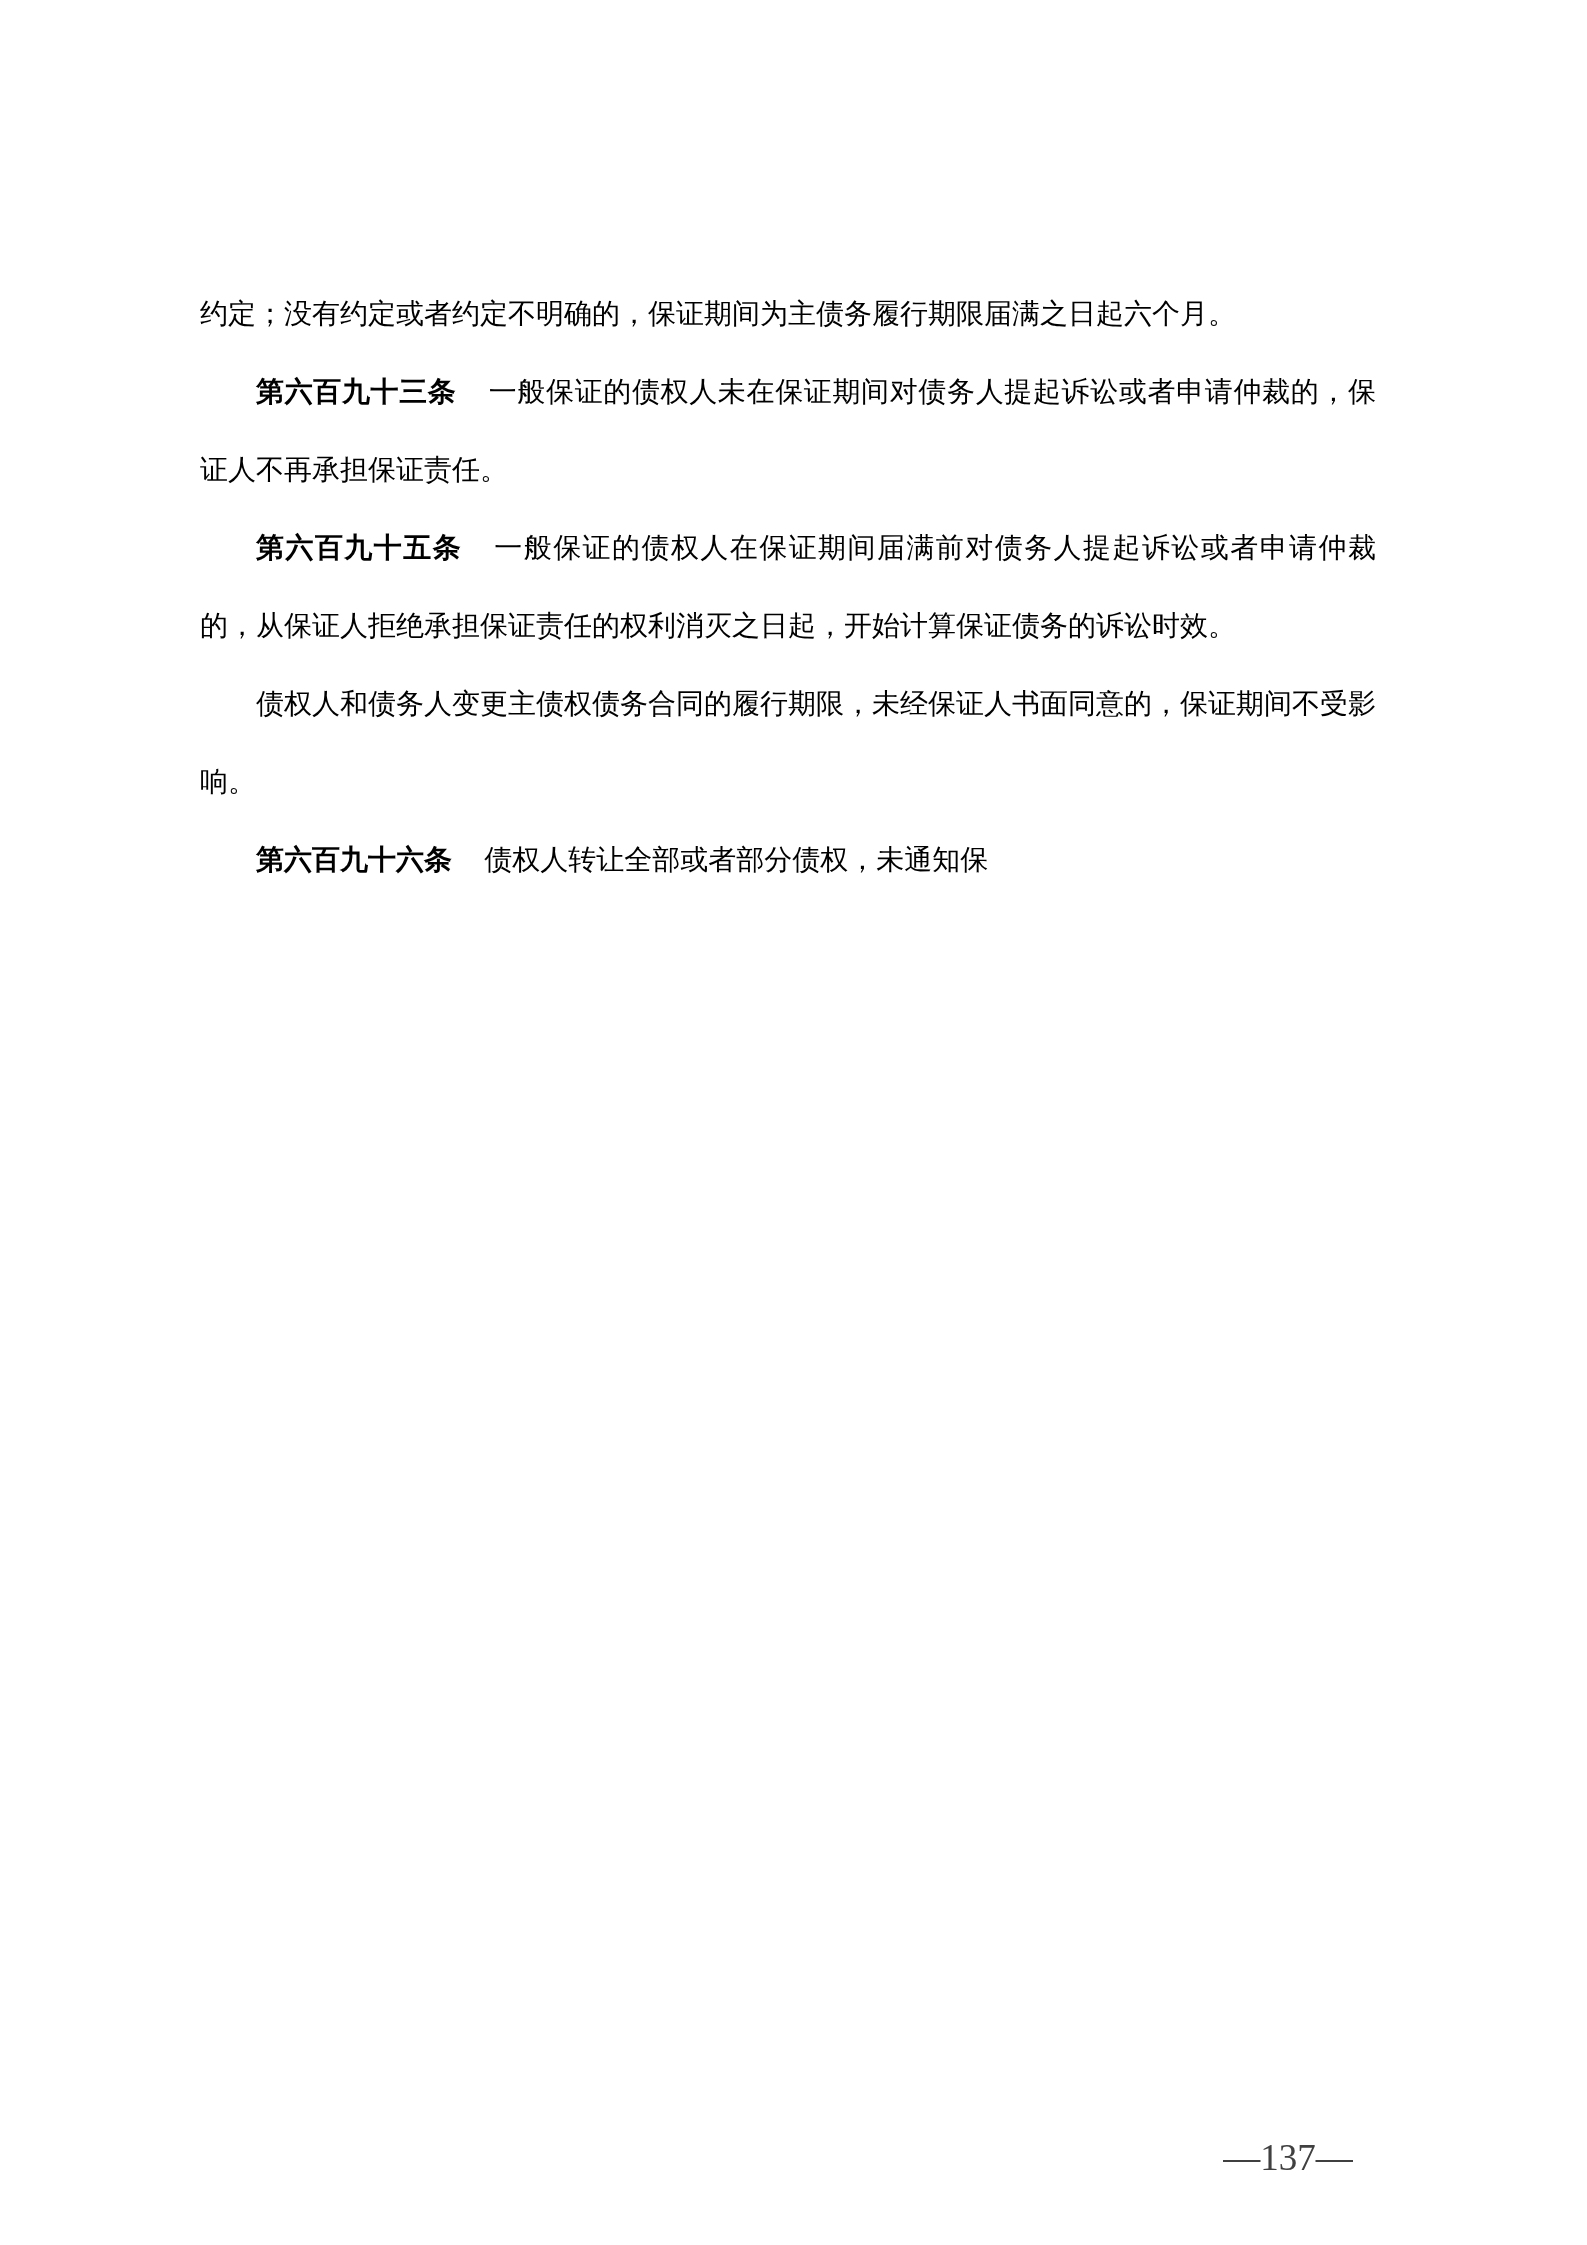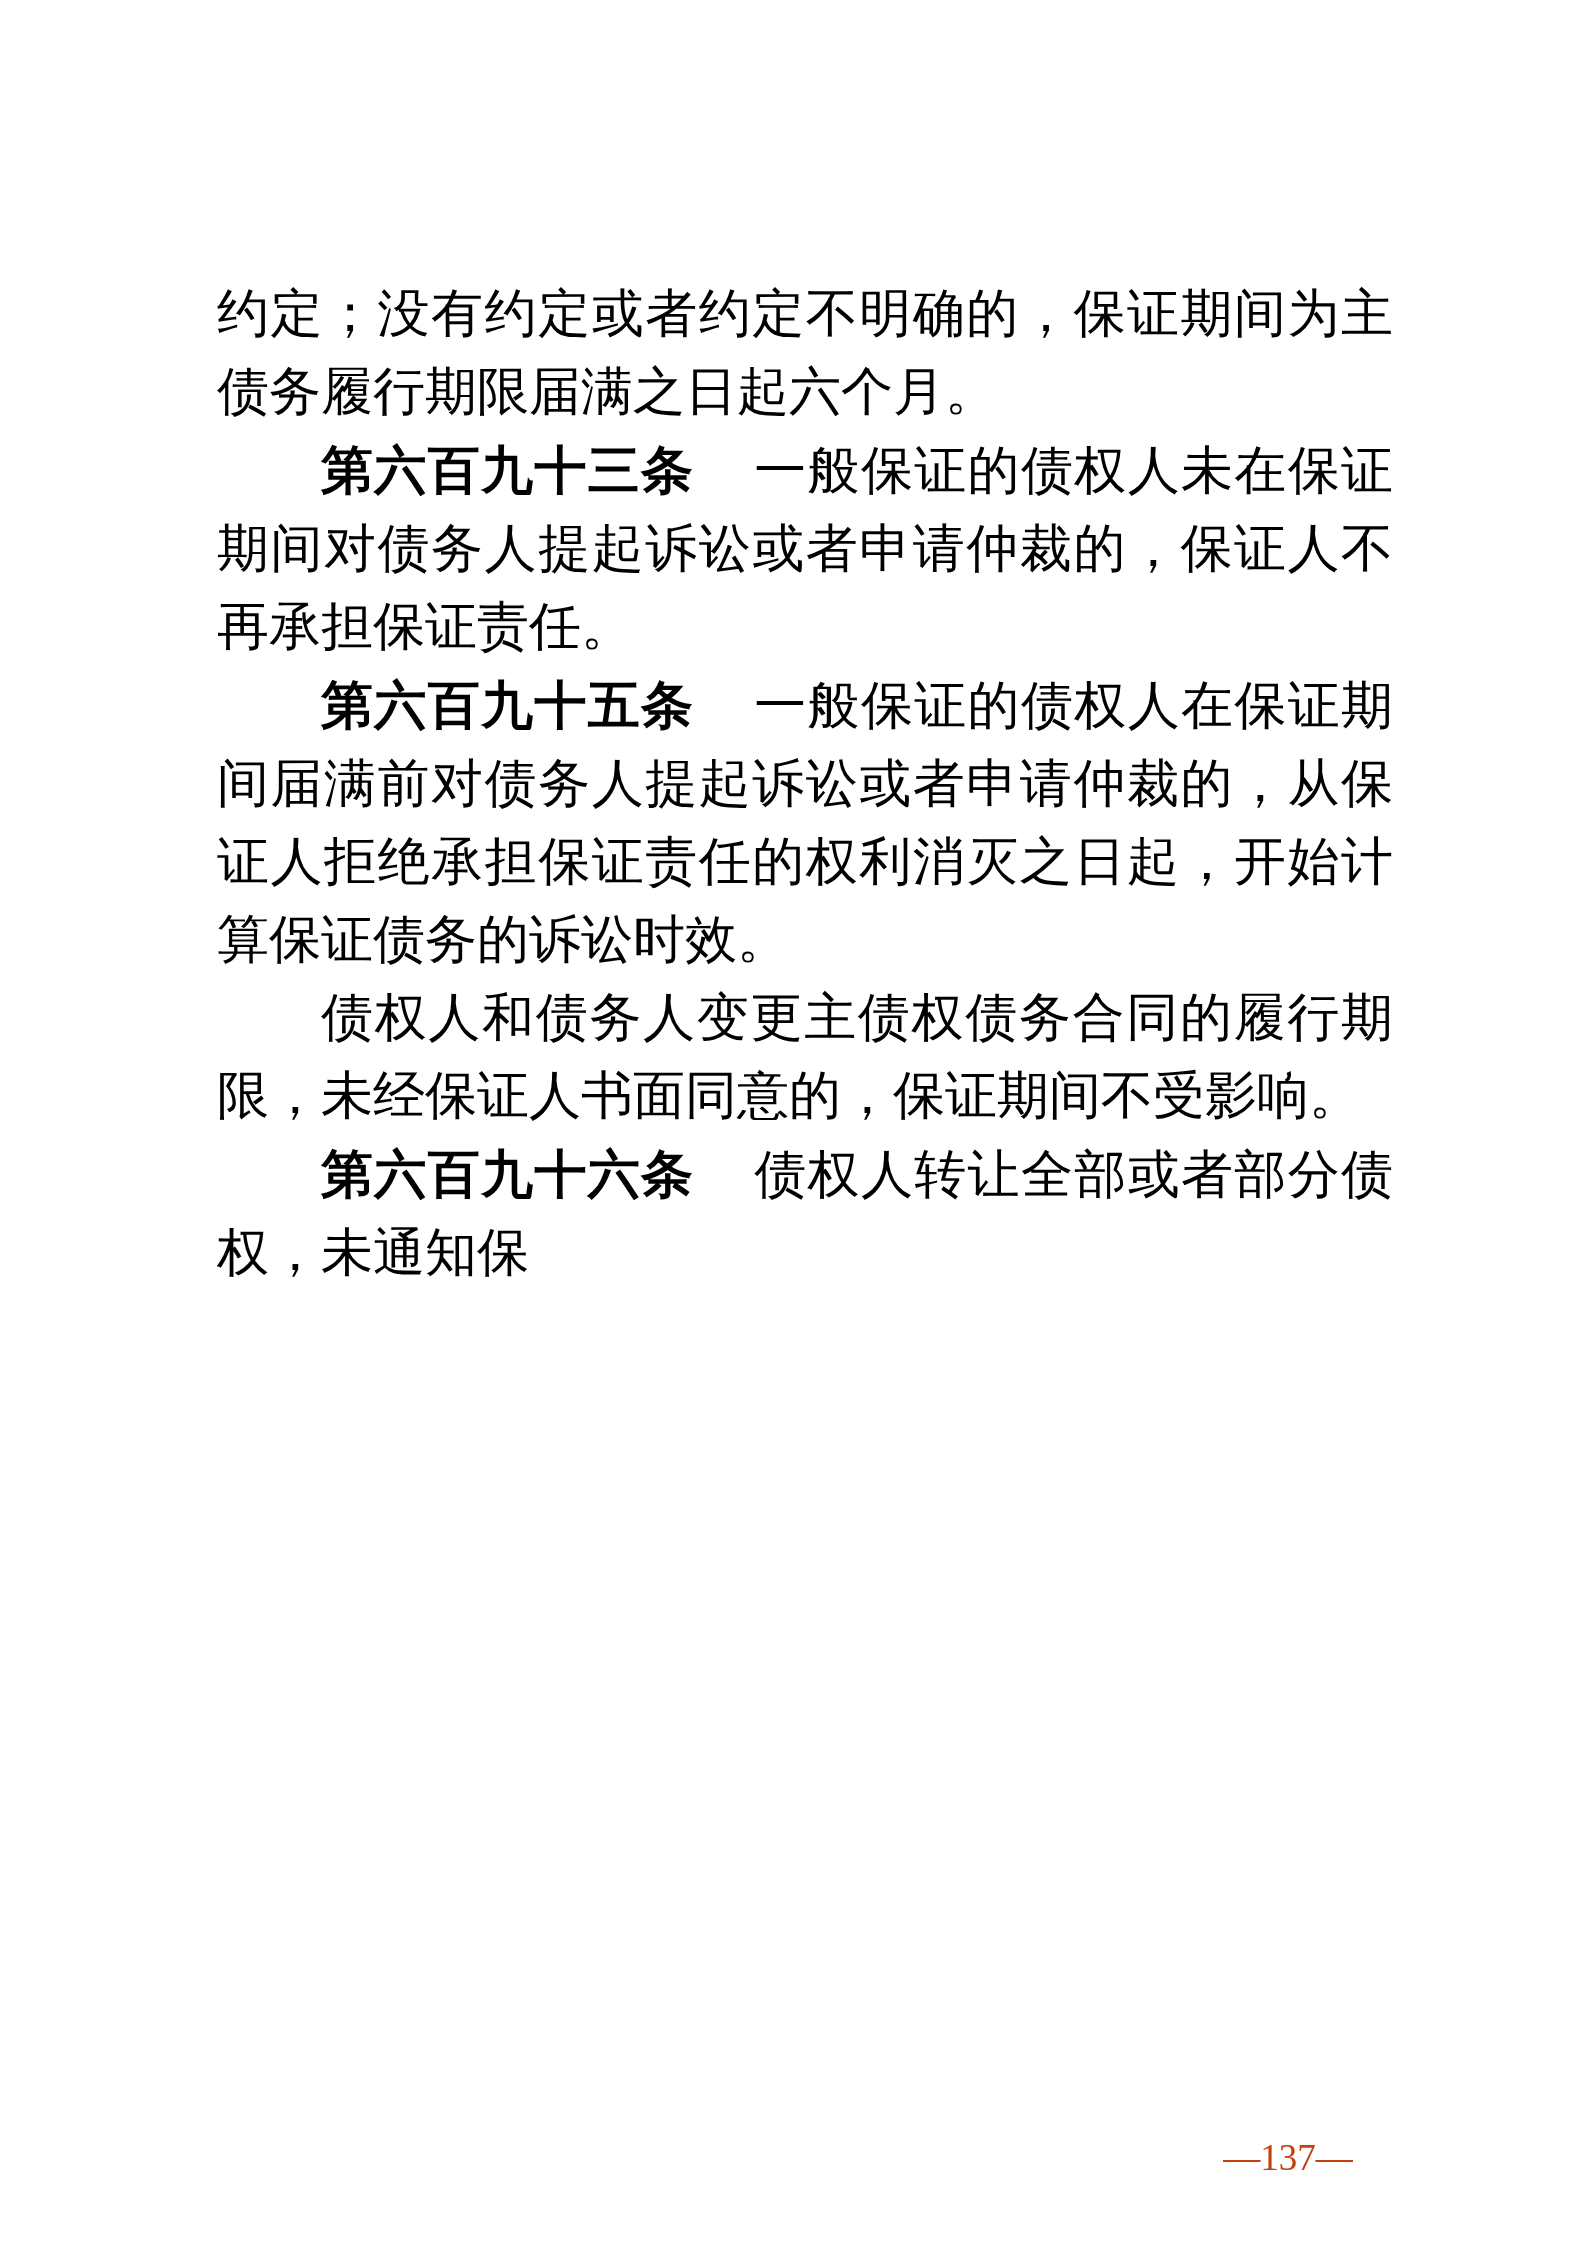--- a/index.html
+++ b/index.html
@@ -11,24 +11,24 @@
     position: relative;
     width: 1587px;
     height: 2245px;
     background: #ffffff;
     overflow: hidden;
     font-family: "Liberation Serif", serif;
     color: #000000;
   }
   .text-block {
     position: absolute;
-    left: 217px;
+    left: 200px;
     top: 275px;
     width: 1176px;
-    font-size: 52px;
+    font-size: 28px;
     line-height: 78px;
     text-align: justify;
     text-justify: inter-ideograph;
     letter-spacing: 0px;
     word-break: break-all;
   }
   .para {
     margin: 0;
     padding: 0;
     text-indent: 2em;
@@ -42,21 +42,21 @@
     margin-right: 1.15em;
   }
   .page-number {
     position: absolute;
     left: 1178px;
     top: 2136px;
     width: 220px;
     text-align: center;
     font-size: 37px;
     line-height: 44px;
-    color: #c2410c;
+    color: #404040;
     font-family: "Liberation Serif", serif;
   }
 </style>
 </head>
 <body>
 
 <div class="page">
   <div class="text-block" id="doc-body">
       <p class="para no-indent">约定；没有约定或者约定不明确的，保证期间为主债务履行期限届满之日起六个月。</p>
       <p class="para"><b class="article-no">第六百九十三条</b>一般保证的债权人未在保证期间对债务人提起诉讼或者申请仲裁的，保证人不再承担保证责任。</p>

